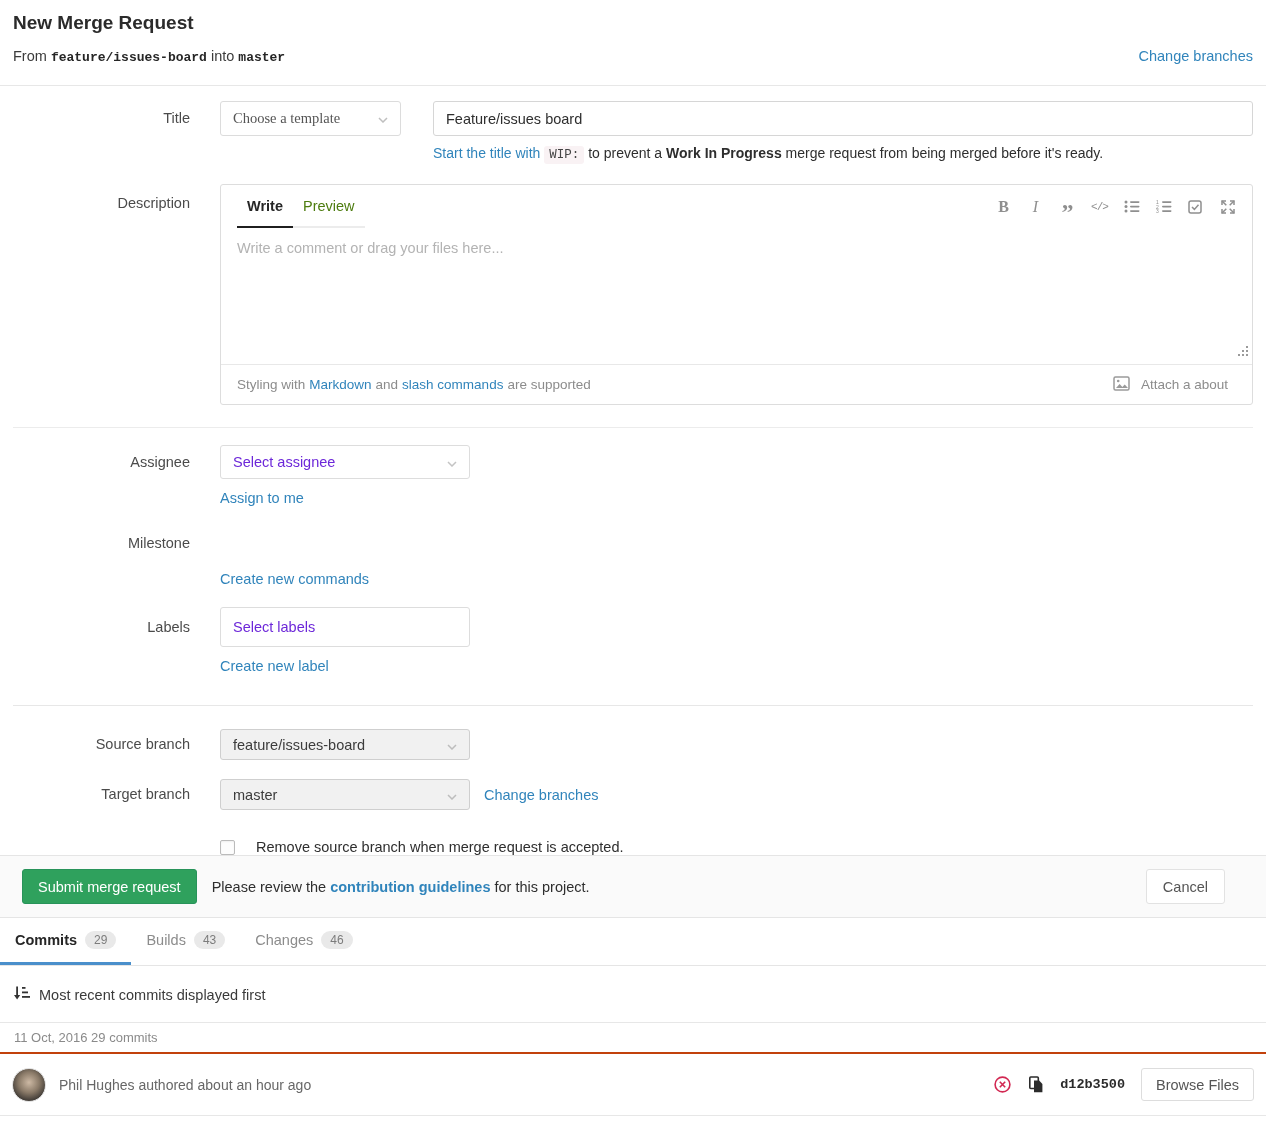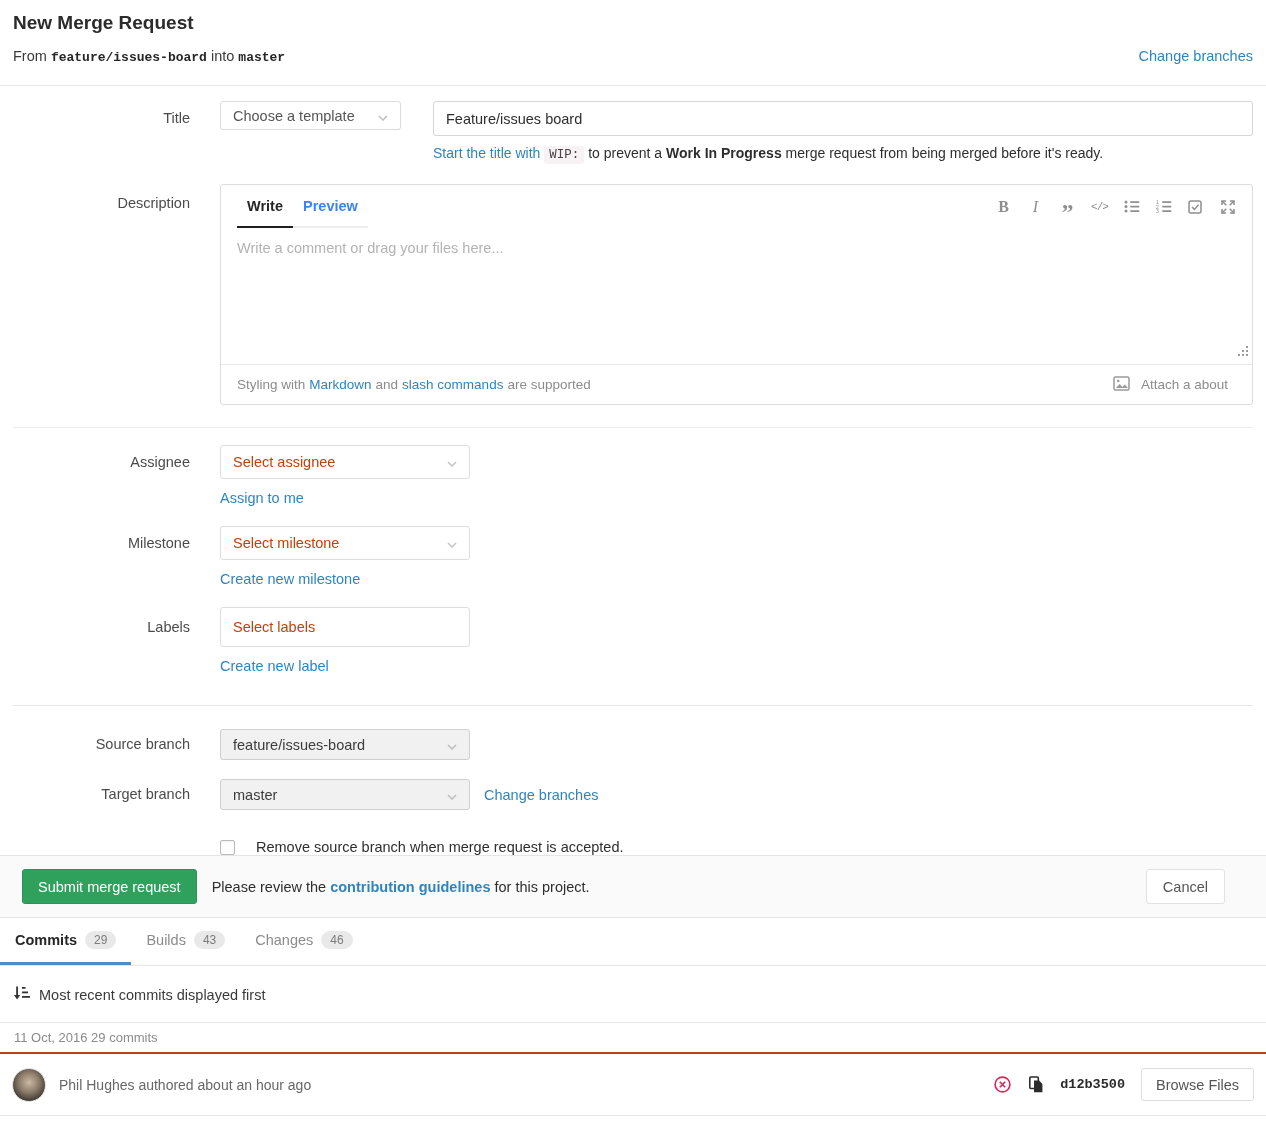--- a/index.html
+++ b/index.html
@@ -15,40 +15,40 @@
   .ref { font-family:"Liberation Mono", monospace; font-weight:700; font-size:13px; color:#262626; }
   .change-top { position:absolute; right:0; top:0; }
   hr.sep { border:none; border-top:1px solid #e7e7e7; margin:20px 0 0; }
 
   
   .form-row { display:flex; align-items:flex-start; }
   .form-label { width:177px; min-width:177px; text-align:right; margin-right:30px;
     color:#4b4b4b; font-size:14.5px; line-height:35px; }
   .controls { flex:1; display:flex; }
   .title-row { margin-top:15px; }
-  .dropdown { width:181px; min-width:181px; height:29px; border:1px solid #dcdcdc; border-radius:3px;
+  .dropdown { width:181px; min-width:181px; height:35px; border:1px solid #dcdcdc; border-radius:3px;
     background:#fff; display:flex; align-items:center; padding:0 12px; color:#555;
-    font-size:14.5px; cursor:pointer; margin-right:32px; }
+    font-size:14.5px; cursor:pointer; margin-right:32px;font-family:Liberation Serif, serif; }
   .dropdown .caret { margin-left:auto; }
   .title-input { flex:1; height:35px; border:1px solid #d6d6d6; border-radius:3px;
     padding:0 12px; font-size:14.5px; color:#2e2e2e; font-family:inherit; }
   .hint-row { margin-top:9px; }
   .hint { margin-left:420px; font-size:14px; color:#2e2e2e; }
   .code { font-family:"Liberation Mono", monospace; font-size:12.5px; background:#f9f2f4;
     color:#454545; padding:2px 5px; border-radius:3px; }
   .b { font-weight:700; }
 
   
   .desc-row { margin-top:22px; }
   .desc-row .form-label { line-height:normal; padding-top:11px; }
   .md-area { flex:1; border:1px solid #ddd; border-radius:3px; background:#fff; }
   .md-header { display:flex; align-items:stretch; height:43px; padding:0 16px; }
   .md-tabs { display:flex; }
   .md-tab { padding:0 10px; display:flex; align-items:center; font-size:14.5px;
-    color:#3b82f6; border-bottom:2px solid #ececec; cursor:pointer;font-weight:bold; }
+    color:#4d7c0f; border-bottom:2px solid #ececec; cursor:pointer; }
   .md-tab.active { color:#262626; font-weight:700; border-bottom-color:#1f1f1f; }
   .md-toolbar { margin-left:auto; display:flex; align-items:center; gap:15px; }
   .tb { color:#8f8f8f; display:flex; align-items:center; justify-content:center;
     width:17px; height:18px; cursor:pointer; }
   .tb-bold { font-family:"Liberation Serif", serif; font-weight:700; font-size:16px; }
   .tb-italic { font-family:"Liberation Serif", serif; font-style:italic; font-size:16px; }
   .tb-quote { font-family:"Liberation Serif", serif; font-weight:700; font-size:24px; line-height:10px; padding-top:10px; }
   .tb-code { font-family:"Liberation Mono", monospace; font-size:11px; letter-spacing:-1px; }
   .md-body { height:136px; position:relative; padding:12px 16px 4px; }
   .md-body textarea { width:100%; height:100%; border:none; resize:none; outline:none;
@@ -59,21 +59,21 @@
     padding:0 16px; font-size:13.5px; color:#8c8c8c; }
   .md-footer .link { font-size:13.5px; }
   .md-footer span, .md-footer a { margin-right:4px; }
   .attach { margin-left:auto; display:flex; align-items:center; gap:7px; color:#8c8c8c; cursor:pointer; }
 
   hr.light { border:none; border-top:1px solid #ececec; margin:22px 0 0; }
 
   
   .meta-row { margin-top:17px; }
   .select { width:250px; height:34px; border:1px solid #ddd; border-radius:3px; background:#fff;
-    display:flex; align-items:center; padding:0 12px; font-size:14.5px; color:#c2410c; cursor:pointer; }
+    display:flex; align-items:center; padding:0 12px; font-size:14.5px; color:#6d28d9; cursor:pointer; }
   .select .caret { margin-left:auto; }
   .select.tall { height:40px; }
   .action-row { margin-top:10px; margin-left:207px; }
   .meta-row .form-label { line-height:34px; }
 
   hr.sep2 { border:none; border-top:1px solid #e7e7e7; margin:30px 0 0; }
 
   .branch-row { margin-top:23px; }
   .branch-row.second { margin-top:19px; }
   .select.disabled { background:#f1f1f1; border-color:#cfcfcf; color:#3c3c3c; height:31px; }
@@ -253,30 +253,22 @@
           <svg width="10" height="6" viewBox="0 0 10 6">
               <path d="M1 1l4 4 4-4" fill="none" stroke="#c4c4c4" stroke-width="1.5"></path>
             </svg>
         </span>
       </div>
     </div>
     <div class="action-row"><a class="link">Assign to me</a></div>
 
     <div class="form-row meta-row" style="margin-top:19px">
       <label class="form-label">Milestone</label>
-      <div class="select">
-        <span>Select milestone</span>
-        <span class="caret">
-          <svg width="10" height="6" viewBox="0 0 10 6">
-              <path d="M1 1l4 4 4-4" fill="none" stroke="#c4c4c4" stroke-width="1.5"></path>
-            </svg>
-        </span>
-      </div>
-    </div>
-    <div class="action-row"><a class="link">Create new milestone</a></div>
+    </div>
+    <div class="action-row"><a class="link">Create new commands</a></div>
 
     <div class="form-row meta-row" style="margin-top:19px">
       <label class="form-label" style="line-height:40px">Labels</label>
       <div class="select tall">
         <span>Select labels</span>
       </div>
     </div>
     <div class="action-row"><a class="link">Create new label</a></div>
 
     <hr class="sep2">

